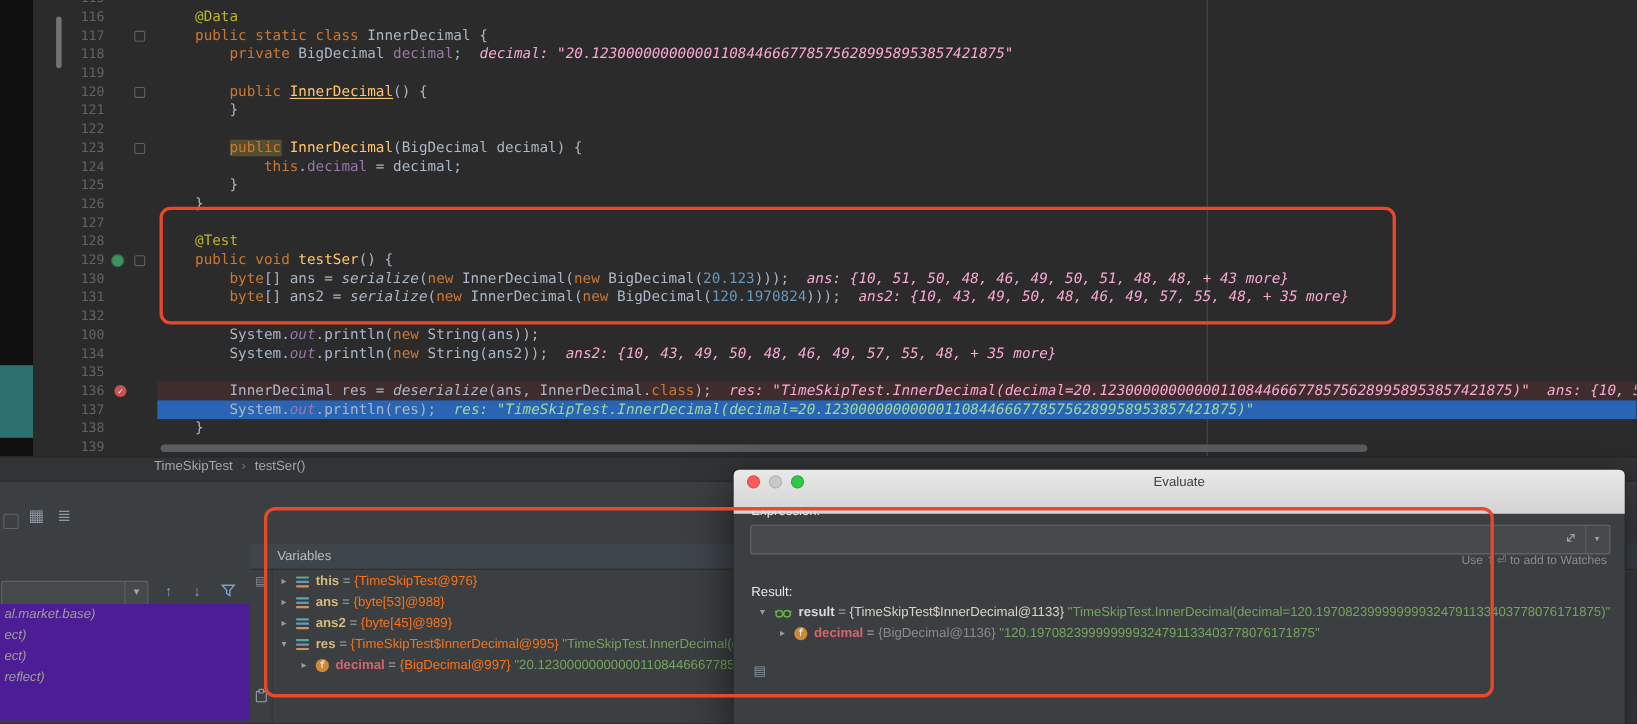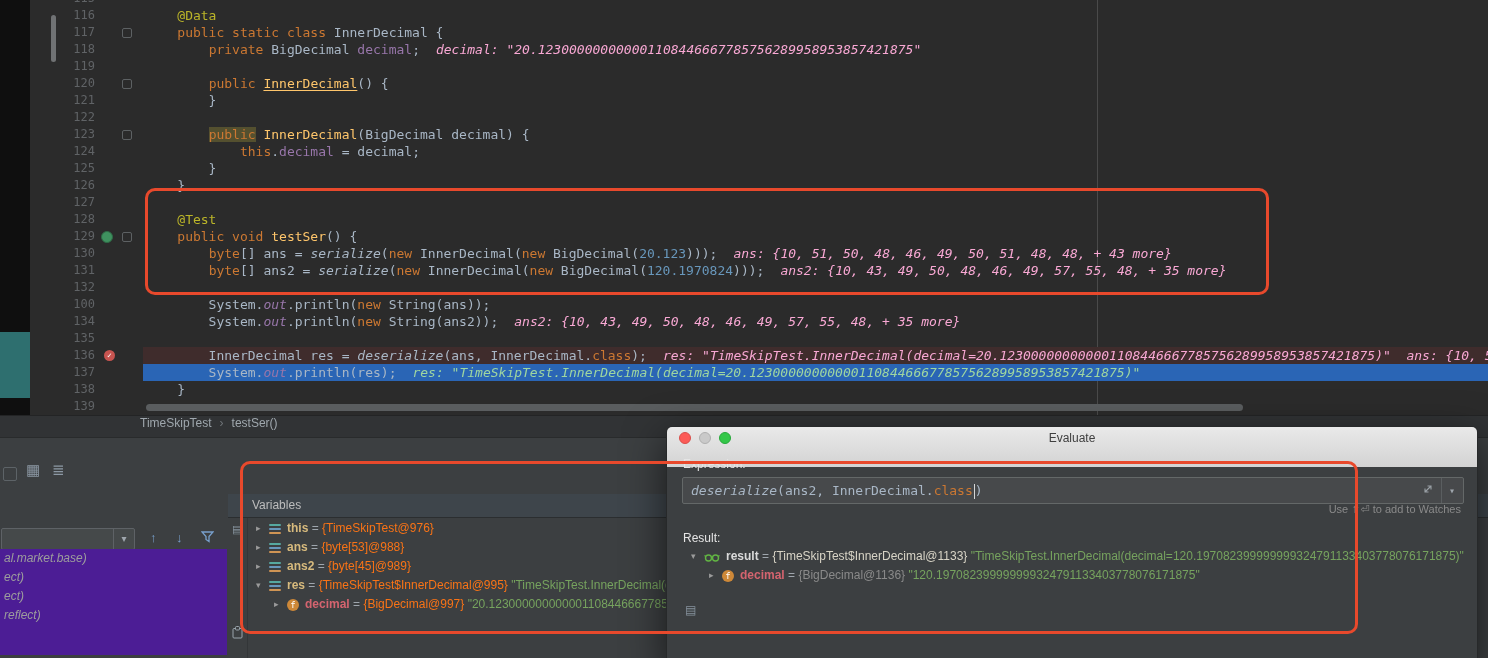--- a/index.html
+++ b/index.html
@@ -199,21 +199,20 @@
 
   <div class="dialog">
     <div class="titlebar">
       <span class="light l-close"></span>
       <span class="light l-min"></span>
       <span class="light l-zoom"></span>
       <div class="dlg-title">Evaluate</div>
     </div>
     <div class="expr-label">Expression:</div>
     <div class="expr-box">
-      <span id="expr-text"><span class="tk-i">deserialize</span><span class="tk-d">(ans2, InnerDecimal.</span><span class="tk-k">class</span><span class="caret"></span><span class="tk-d">)</span></span>
       <span class="ebx-right">
         <span>
           <svg width="12" height="12" viewBox="0 0 12 12">
               <path d="M3.5 8.5 L8.5 3.5 M5.5 3 H9 V6.5 M3 5.5 V9 H6.5" fill="none" stroke="#9aa0a6" stroke-width="1.1"></path>
             </svg>
         </span>
         <span class="ebx-sep"></span>
         <span class="ebx-arrow">▾</span>
       </span>
     </div>

